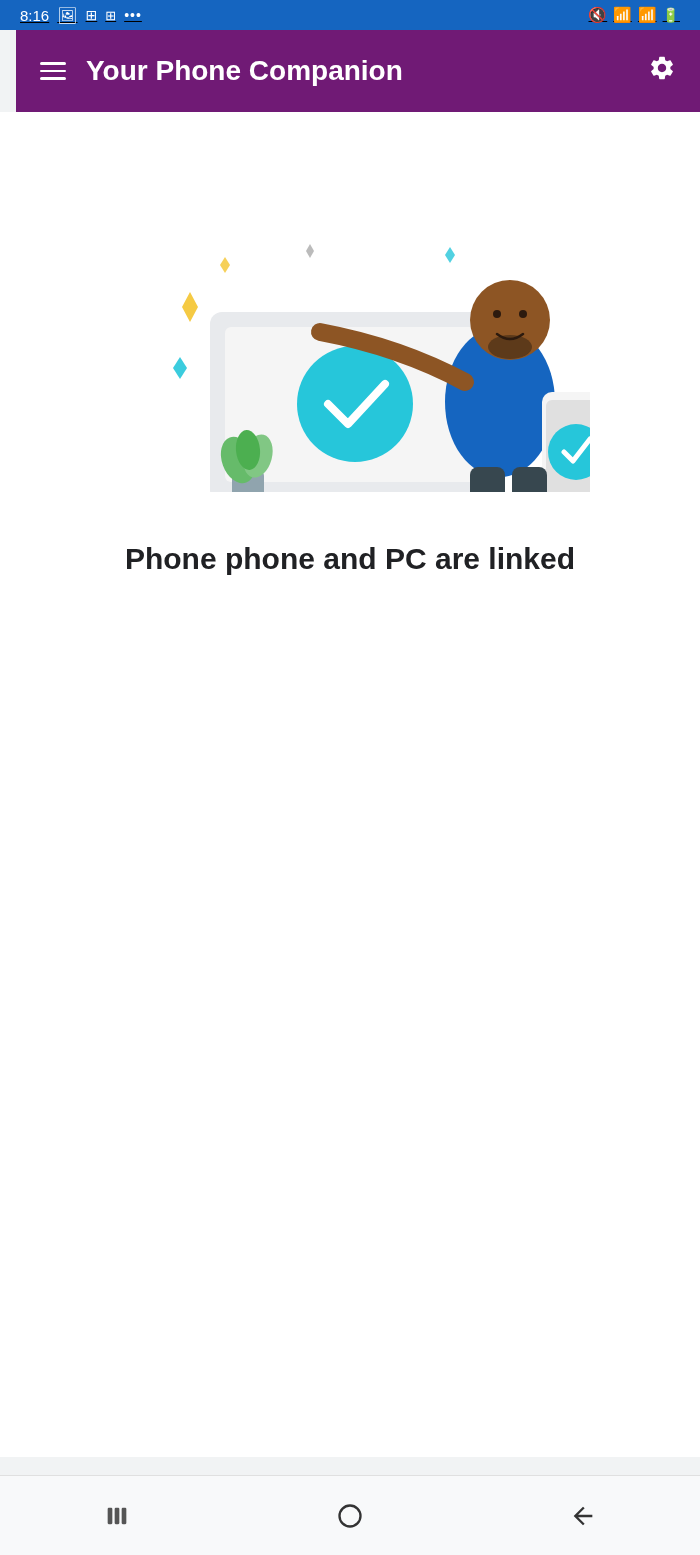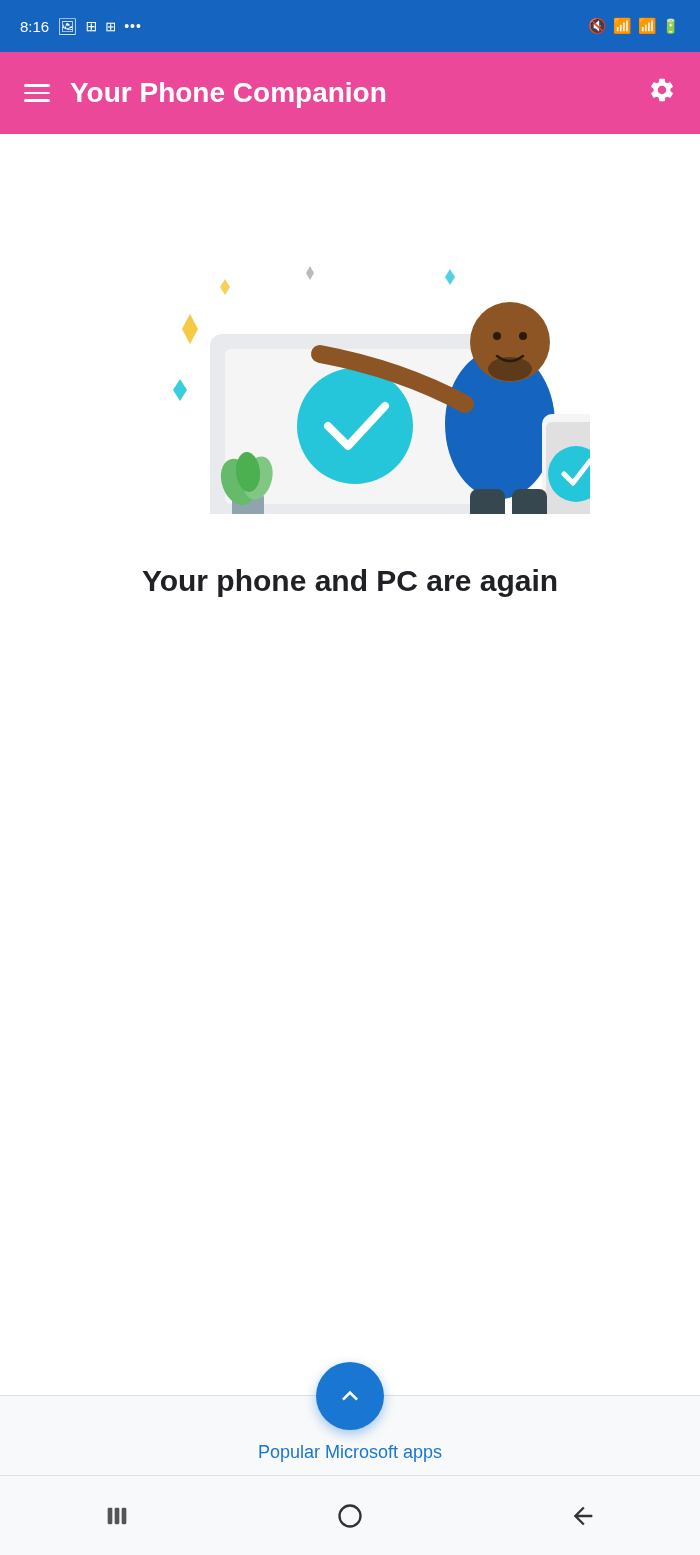--- a/index.html
+++ b/index.html
@@ -9,51 +9,53 @@
       height: 1555px;
       font-family: 'Segoe UI', Arial, sans-serif;
       background: #f1f3f4;
       overflow: hidden;
       position: relative;
     }
 
     
     .status-bar {
       background: #1565c0;
-      height: 52px;
+      height: 30px;
       display: flex;
       align-items: center;
       justify-content: space-between;
       padding: 0 20px;
+      text-decoration: underline;
     }
 
     .status-left {
       display: flex;
       align-items: center;
       gap: 8px;
       color: white;
       font-size: 15px;
       font-weight: 500;
     }
 
     .status-right {
       display: flex;
       align-items: center;
       gap: 6px;
       color: white;
     }
 
     
     .app-bar {
-      background: #ec4899;
+      background: #701a75;
       height: 82px;
       display: flex;
       align-items: center;
       justify-content: space-between;
       padding: 0 24px;
+      margin-left: 16px;
     }
 
     .app-bar-left {
       display: flex;
       align-items: center;
       gap: 20px;
     }
 
     .hamburger-icon {
       display: flex;
@@ -274,33 +276,25 @@
 
       <circle cx="466" cy="280" r="28" fill="#26c6da"></circle>
       <polyline points="454,280 463,289 480,267" fill="none" stroke="white" stroke-width="5" stroke-linecap="round" stroke-linejoin="round"></polyline>
 
       <rect x="360" y="295" width="35" height="50" rx="8" ry="8" fill="#37474f"></rect>
       <rect x="402" y="295" width="35" height="50" rx="8" ry="8" fill="#37474f"></rect>
     </svg>
   </div>
 
   <div class="text-content">
-    <div class="linked-title">Your phone and PC are again</div>
+    <div class="linked-title">Phone phone and PC are linked</div>
   </div>
 
   <div class="spacer"></div>
 
-  <div class="bottom-section">
-    <div class="chevron-btn">
-      <svg xmlns="http://www.w3.org/2000/svg" viewBox="0 0 24 24">
-        <path d="M7.41 15.41L12 10.83l4.59 4.58L18 14l-6-6-6 6z"></path>
-      </svg>
-    </div>
-    <span class="popular-apps-label">Popular Microsoft apps</span>
-  </div>
 
 </div>
 
 <div class="nav-bar">
   <div class="nav-icon">
     <svg width="28" height="28" viewBox="0 0 24 24" fill="#333" xmlns="http://www.w3.org/2000/svg">
       <rect x="4" y="5" width="4" height="14" rx="1" fill="#555"></rect>
       <rect x="10" y="5" width="4" height="14" rx="1" fill="#555"></rect>
       <rect x="16" y="5" width="4" height="14" rx="1" fill="#555"></rect>
     </svg>

